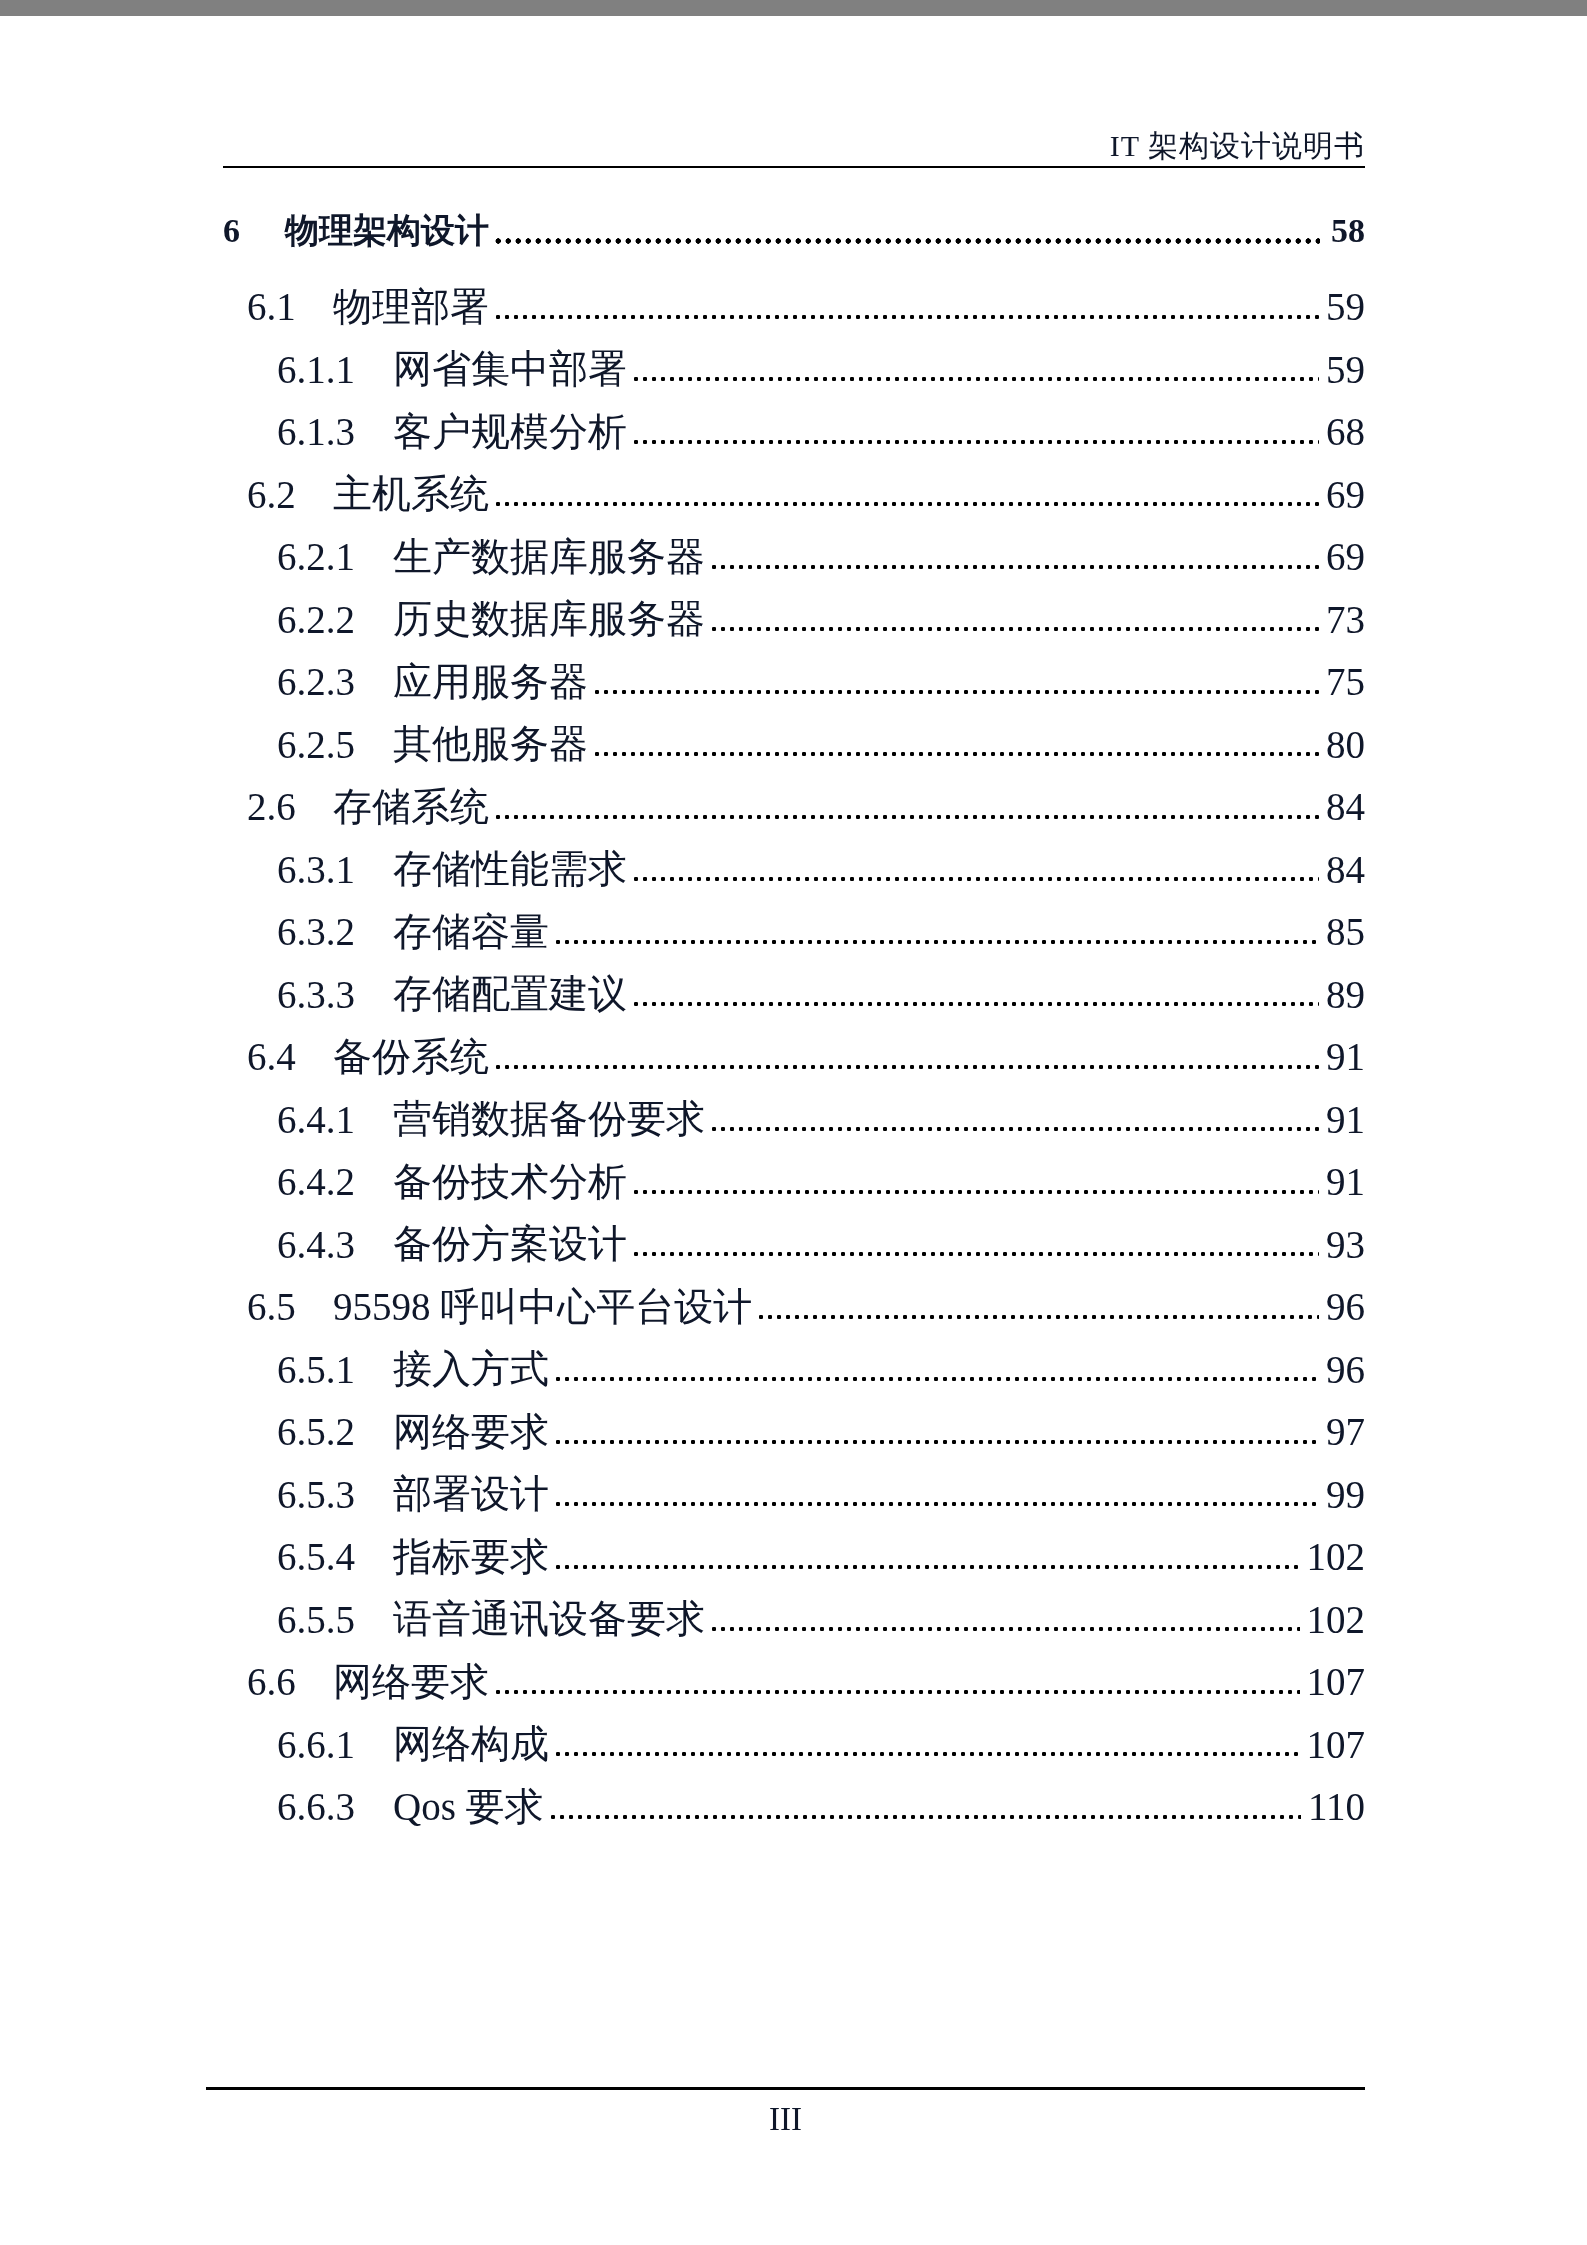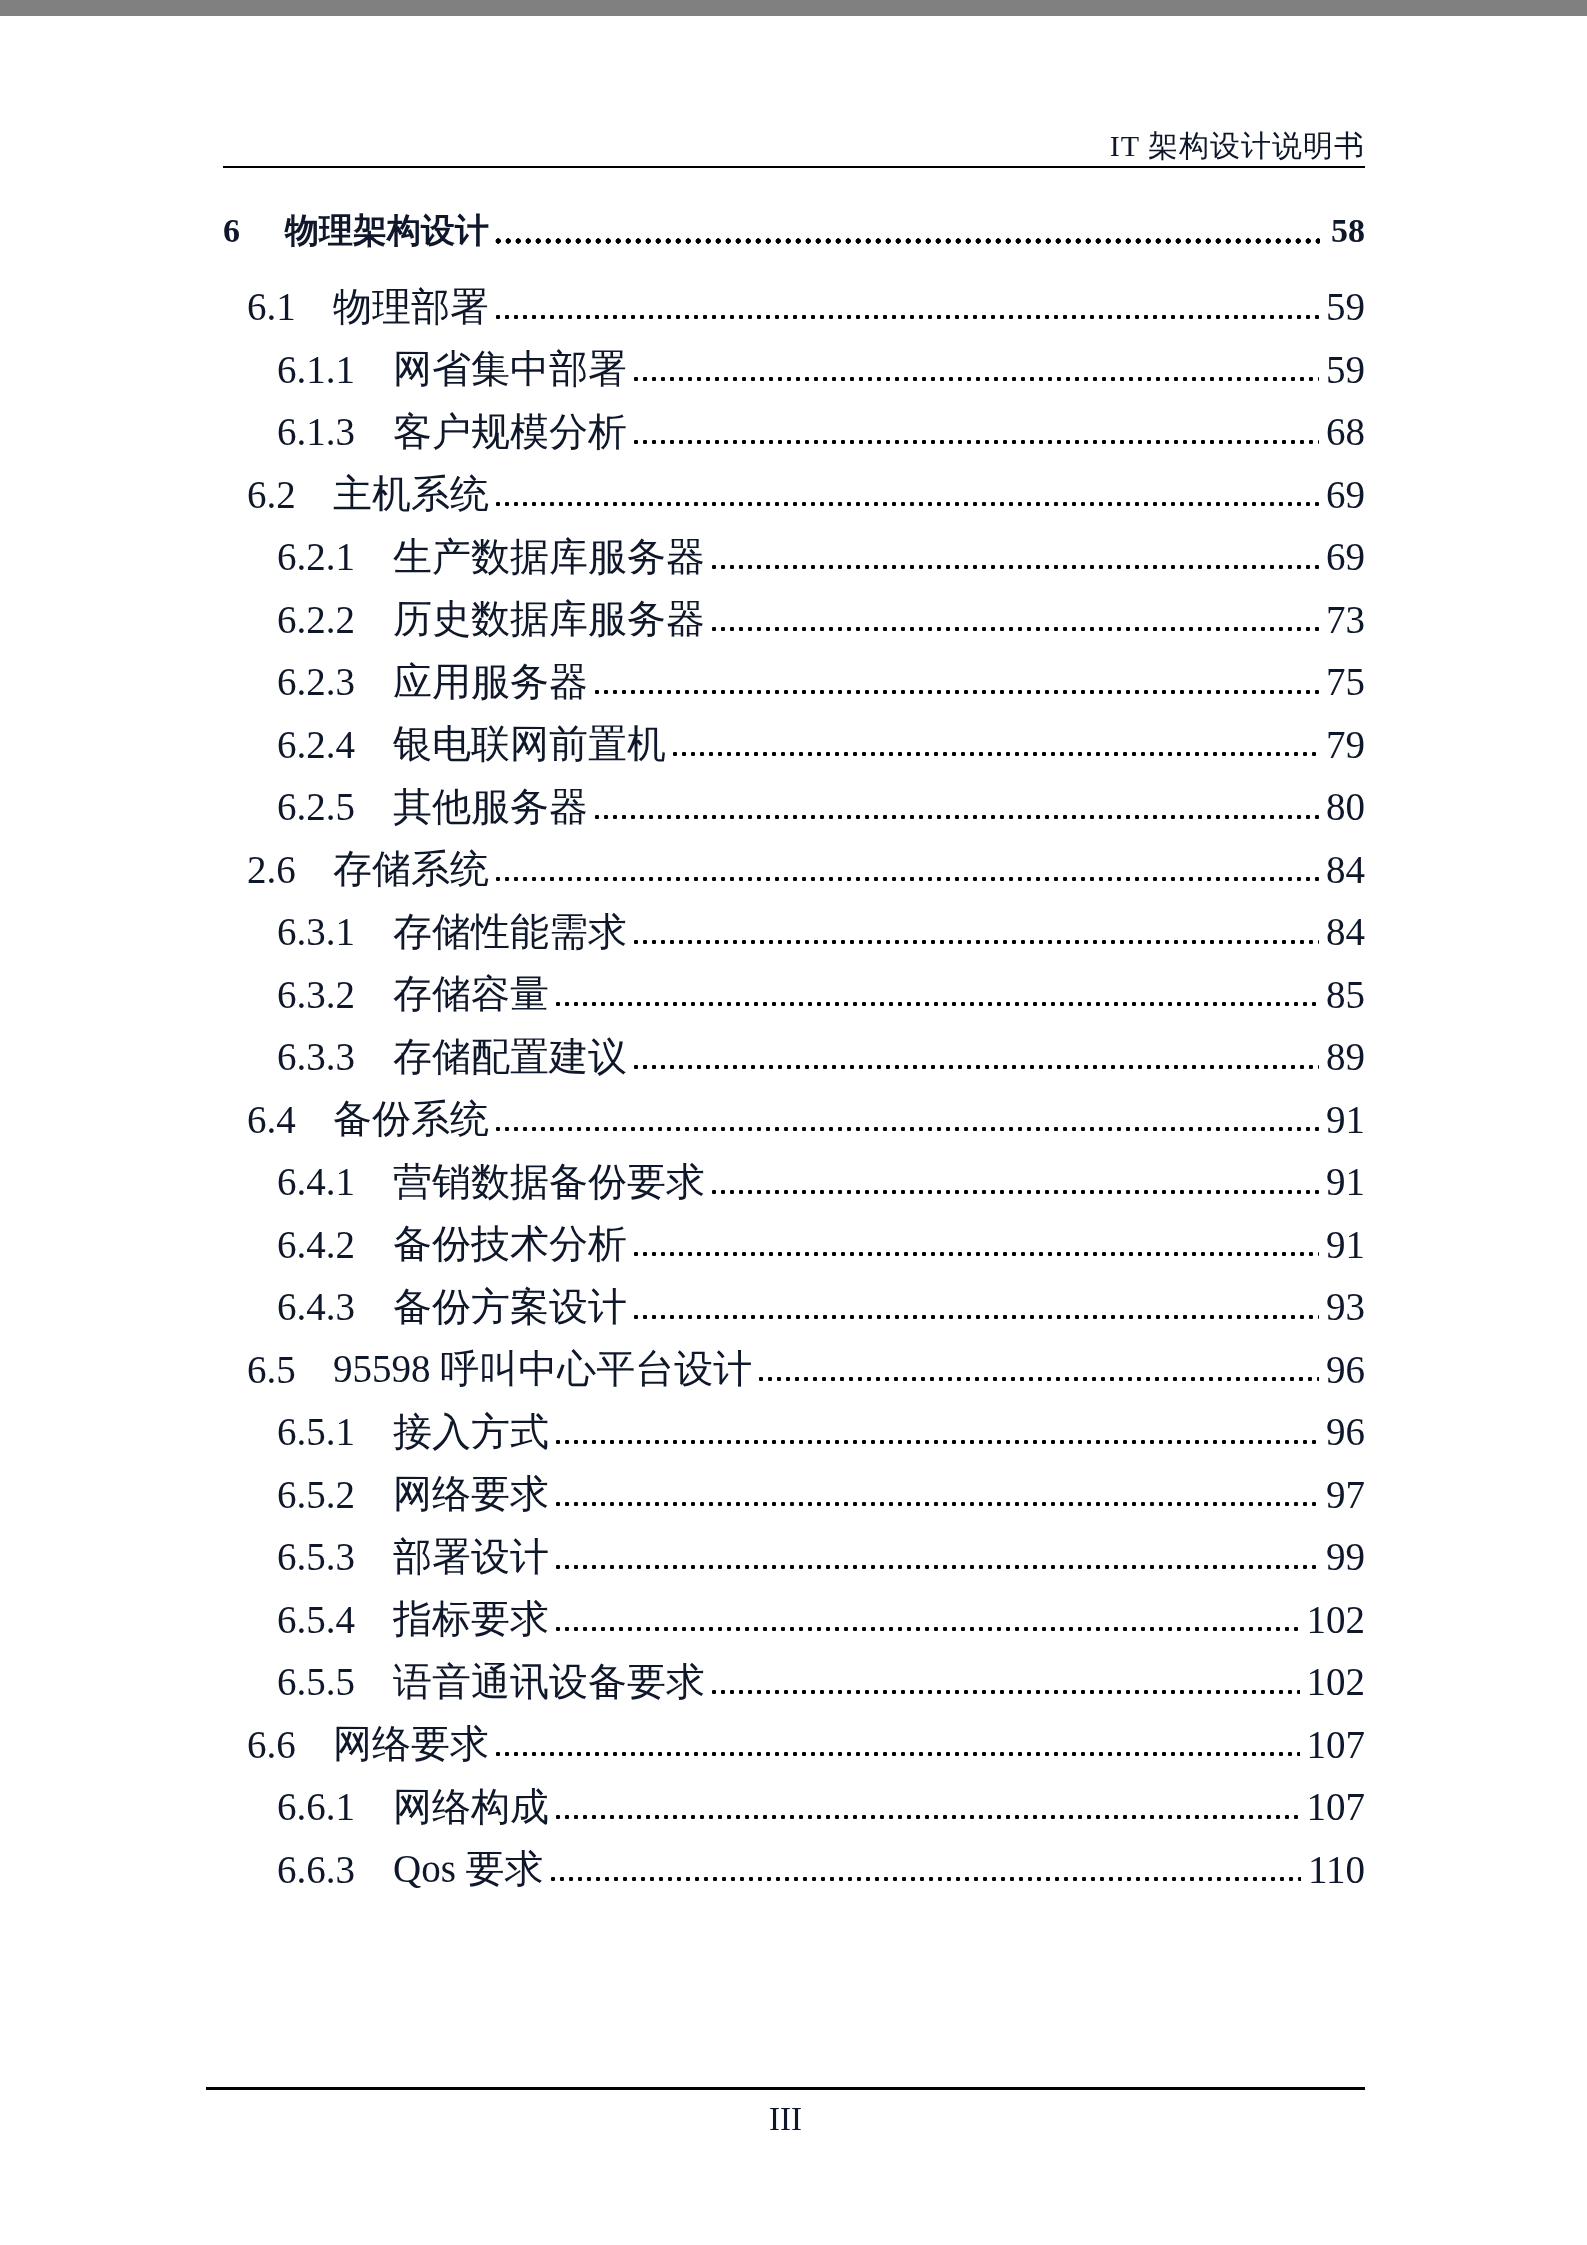--- a/index.html
+++ b/index.html
@@ -149,26 +149,20 @@
     <span class="toc-leader"></span>
     <span class="toc-page">73</span>
   </div>
       <div class="toc-row level-3">
     <span class="toc-number">6.2.3</span>
     <span class="toc-title">应用服务器</span>
     <span class="toc-leader"></span>
     <span class="toc-page">75</span>
   </div>
       <div class="toc-row level-3">
-    <span class="toc-number">6.2.4</span>
-    <span class="toc-title">银电联网前置机</span>
-    <span class="toc-leader"></span>
-    <span class="toc-page">79</span>
-  </div>
-      <div class="toc-row level-3">
     <span class="toc-number">6.2.5</span>
     <span class="toc-title">其他服务器</span>
     <span class="toc-leader"></span>
     <span class="toc-page">80</span>
   </div>
       <div class="toc-row level-2">
     <span class="toc-number">2.6</span>
     <span class="toc-title">存储系统</span>
     <span class="toc-leader"></span>
     <span class="toc-page">84</span>

